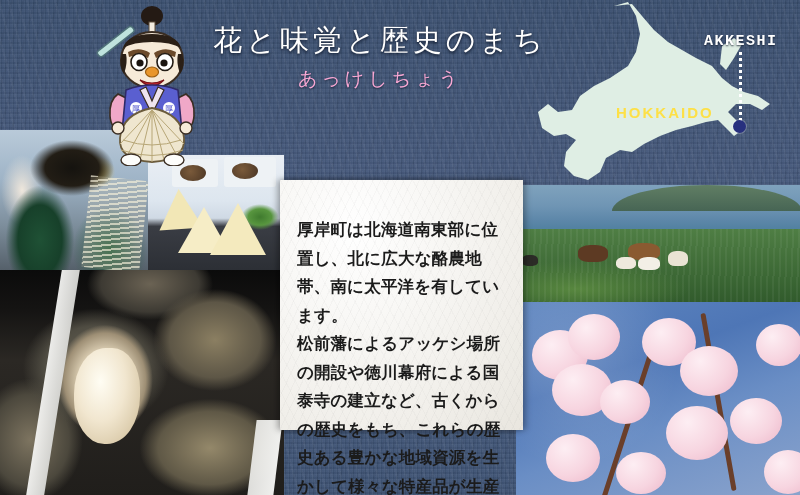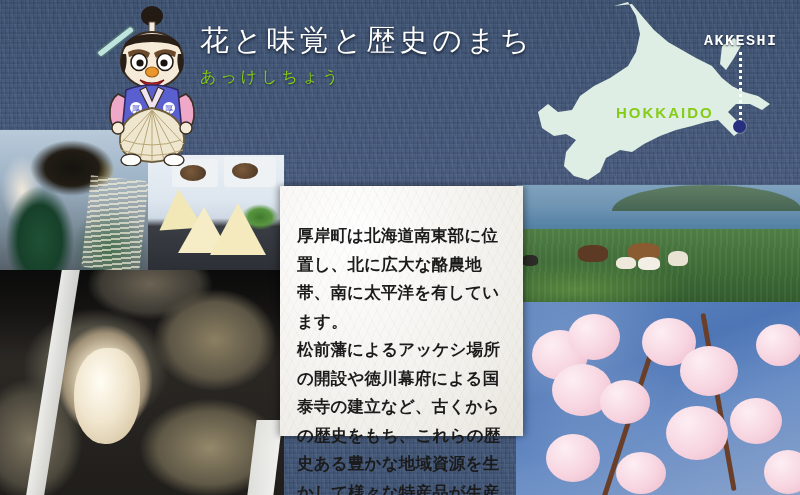--- a/index.html
+++ b/index.html
@@ -21,48 +21,48 @@
       linear-gradient(180deg,#3a4f6f 0%,#46597c 40%,#3d5273 100%);
   }
   .linen:after{
     content:""; position:absolute; inset:0;
     background:
       repeating-linear-gradient(75deg, rgba(255,255,255,.03) 0 2px, transparent 2px 9px),
       repeating-linear-gradient(105deg, rgba(0,0,0,.035) 0 2px, transparent 2px 11px);
   }
 
   
-  .hdr { position:absolute; left:200px; top:0; width:360px; z-index:30; }
+  .hdr { position:absolute; left:200px; top:0; width:360px; text-align:center; z-index:30; }
   .tagline {
     font-family:"Liberation Serif", serif;
     color:#ffffff; font-size:29px; letter-spacing:4px; line-height:1;
     margin-top:26px;
     text-shadow:0 2px 3px rgba(12,22,40,.75), 0 0 1px rgba(12,22,40,.9);
     white-space:nowrap;
   }
   .yomi {
     font-family:"Liberation Serif", serif;
-    color:#84cc16; font-size:16px; letter-spacing:4px; line-height:1;
+    color:#f9a8d4; font-size:19px; letter-spacing:4px; line-height:1;
     margin-top:14px;
     text-shadow:0 1px 2px rgba(12,22,40,.7);
   }
   .townname {
     font-family:"Liberation Serif", serif;
     color:#ffffff; font-size:54px; letter-spacing:3px; line-height:1;
     margin-top:12px;
     text-shadow:0 3px 5px rgba(10,20,38,.8), 0 0 2px rgba(10,20,38,.6);
   }
 
   
   .mapwrap { position:absolute; left:536px; top:0; width:264px; height:185px; z-index:25; }
   .mapwrap svg { display:block; }
   .maplabel-hokkaido{
     position:absolute; left:80px; top:104px;
     font-family:"Liberation Sans", sans-serif; font-weight:bold;
-    font-size:15px; letter-spacing:2px; color:#84cc16;
+    font-size:15px; letter-spacing:2px; color:#fde047;
   }
   .maplabel-akkeshi{
     position:absolute; left:168px; top:33px;
     font-family:Liberation Mono, monospace; font-weight:bold;
     font-size:15px; letter-spacing:1.5px; color:#ffffff;
     text-shadow:0 1px 2px rgba(10,20,38,.8);
   }
   .leader {
     position:absolute; left:203px; top:52px; width:3px; height:72px;
     background-image:linear-gradient(180deg,#ffffff 0 3px, transparent 3px 6px);
@@ -156,21 +156,21 @@
   #photo-sakura { left:516px; top:302px; width:284px; height:193px;
     background:
       radial-gradient(circle at 20% 30%, rgba(255,255,255,.18), transparent 40%),
       linear-gradient(160deg,#5f86c0 0%,#4e76b6 35%,#6a8ec5 60%,#8aa3cc 100%);
   }
   .petal{ position:absolute; border-radius:50%; background:radial-gradient(circle at 35% 30%, #fdeef3 0%, #f7d5e0 55%, #edb8ca 100%); }
   .branch{ position:absolute; background:#6a3f2a; border-radius:2px; }
 
   
   #desc-panel{
-    position:absolute; left:280px; top:186px; width:243px; height:250px; z-index:28;
+    position:absolute; left:280px; top:180px; width:243px; height:250px; z-index:28;
     background-color:#f5f4f1;
     background-image:
       repeating-linear-gradient(115deg, rgba(0,0,0,.022) 0 1px, transparent 1px 7px),
       repeating-linear-gradient(62deg, rgba(0,0,0,.018) 0 1px, transparent 1px 9px),
       radial-gradient(ellipse at 30% 20%, #ffffff 0%, #f1efea 70%, #e9e6df 100%);
     box-shadow:-3px 0 6px rgba(0,0,0,.28), 3px 0 6px rgba(0,0,0,.28);
     padding:36px 16px 0 17px;
   }
   #desc-panel p{
     font-family:"Liberation Serif", serif;

